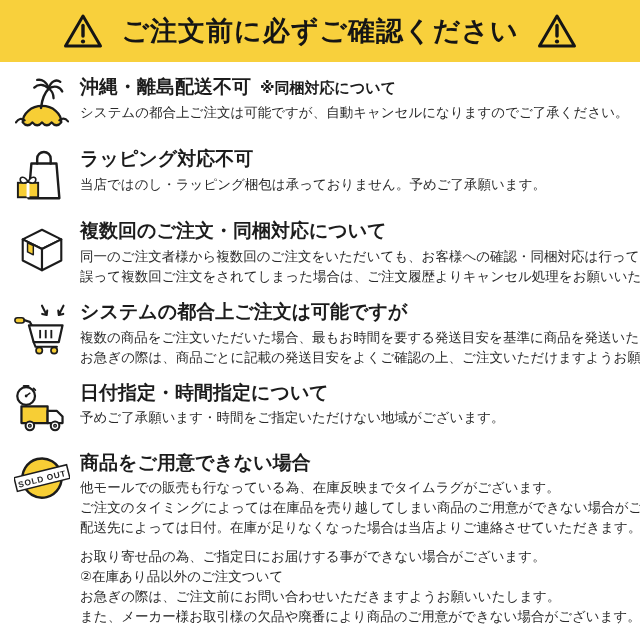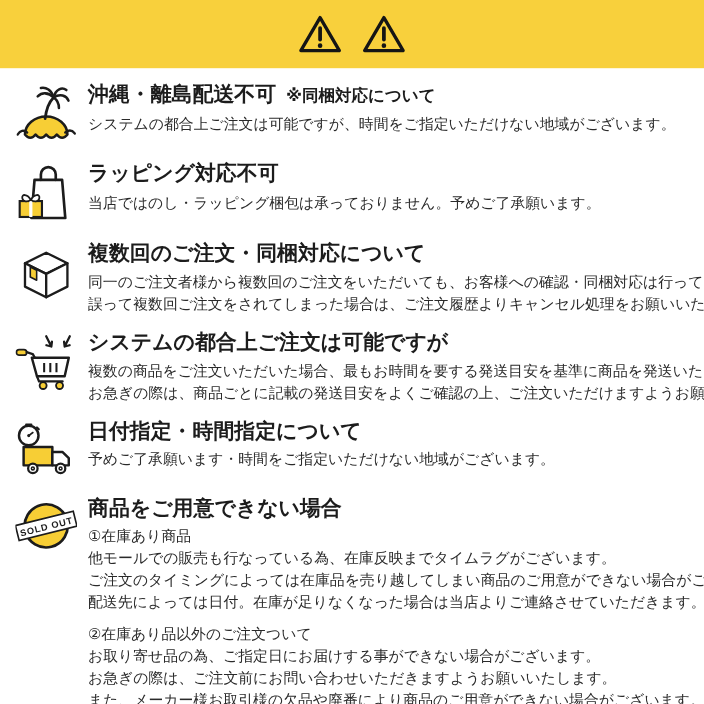--- a/index.html
+++ b/index.html
@@ -54,20 +54,21 @@
 <body>
 
 <div class="banner" style="background: rgb(248, 208, 60);">
   <span>
     <svg class="warn-svg" width="40" height="36" viewBox="0 0 40 36">
       <path d="M20 3 L37.5 33 H2.5 Z" fill="none" stroke="#151515" stroke-width="3" stroke-linejoin="round"></path>
       <line x1="20" y1="12.5" x2="20" y2="23" stroke="#151515" stroke-width="3.4" stroke-linecap="round"></line>
       <circle cx="20" cy="28.5" r="2.1" fill="#151515"></circle>
     </svg>
   </span>
+  <span class="banner-title">ご注文前に必ずご確認ください</span>
   <span>
     <svg class="warn-svg" width="40" height="36" viewBox="0 0 40 36">
       <path d="M20 3 L37.5 33 H2.5 Z" fill="none" stroke="#151515" stroke-width="3" stroke-linejoin="round"></path>
       <line x1="20" y1="12.5" x2="20" y2="23" stroke="#151515" stroke-width="3.4" stroke-linecap="round"></line>
       <circle cx="20" cy="28.5" r="2.1" fill="#151515"></circle>
     </svg>
   </span>
 </div>
 
 <div class="sections">
@@ -83,21 +84,21 @@
         <path d="M35 13 C33 6 28 3 23 4" fill="none" stroke="#1c1c1c" stroke-width="2.4" stroke-linecap="round"></path>
         <path d="M35 13 C37 5 43 3 47 6" fill="none" stroke="#1c1c1c" stroke-width="2.4" stroke-linecap="round"></path>
         <path d="M35 13 C41 9 47 11 49 16" fill="none" stroke="#1c1c1c" stroke-width="2.4" stroke-linecap="round"></path>
         <path d="M35 13 C38 15 40 19 40 23" fill="none" stroke="#1c1c1c" stroke-width="2.4" stroke-linecap="round"></path>
       </svg>
     </div>
     <div class="content-col">
       <div class="sec-title">
         <span class="t-underline">沖縄・離島配送不可</span><span class="t-suffix">※同梱対応について</span>
       </div>
-      <div class="sec-line">システムの都合上ご注文は可能ですが、時間をご指定いただけない地域がございます。</div>
+      <div class="sec-line">システムの都合上ご注文は可能ですが、自動キャンセルになりますのでご了承ください。</div>
     </div>
   </div>
 
   <div class="section">
     <div class="icon-col">
       <svg width="54" height="58" viewBox="0 0 56 60">
         <path d="M17 16 H43 L46 52 H14 Z" fill="#ffffff" stroke="#1c1c1c" stroke-width="2.5" stroke-linejoin="round"></path>
         <path d="M23 16 V11 a7 7 0 0 1 14 0 V16" fill="none" stroke="#1c1c1c" stroke-width="2.5" stroke-linecap="round"></path>
         <rect x="3" y="36" width="21" height="15" fill="#F7CE35" stroke="#1c1c1c" stroke-width="2"></rect>
         <line x1="13.5" y1="36" x2="13.5" y2="51" stroke="#ffffff" stroke-width="3"></line>
@@ -188,26 +189,25 @@
           <circle cx="30" cy="27" r="21" fill="#F7CE35" stroke="#1c1c1c" stroke-width="2.6"></circle>
           <rect x="1" y="19.5" width="58" height="15" fill="#ffffff" stroke="#1c1c1c" stroke-width="1.6"></rect>
           <text class="sold-out-text" x="30" y="31" text-anchor="middle" font-size="9" fill="#1c1c1c">SOLD OUT</text>
         </g>
       </svg>
     </div>
     <div class="content-col">
       <div class="sec-title">
         <span class="t-underline">商品をご用意できない場合</span>
       </div>
-      <div class="sec-line">①在庫あり商品</div>
       <div class="sec-line">他モールでの販売も行なっている為、在庫反映までタイムラグがございます。</div>
       <div class="sec-line">ご注文のタイミングによっては在庫品を売り越してしまい商品のご用意ができない場合がございます。</div>
       <div class="sec-line">配送先によっては日付。在庫が足りなくなった場合は当店よりご連絡させていただきます。</div>
       <div class="line-gap"></div>
+      <div class="sec-line">お取り寄せ品の為、ご指定日にお届けする事ができない場合がございます。</div>
       <div class="sec-line">②在庫あり品以外のご注文ついて</div>
-      <div class="sec-line">お取り寄せ品の為、ご指定日にお届けする事ができない場合がございます。</div>
       <div class="sec-line">お急ぎの際は、ご注文前にお問い合わせいただきますようお願いいたします。</div>
       <div class="sec-line">また、メーカー様お取引様の欠品や廃番により商品のご用意ができない場合がございます。</div>
 
     </div>
   </div>
 
 </div>
 
 </body></html>

